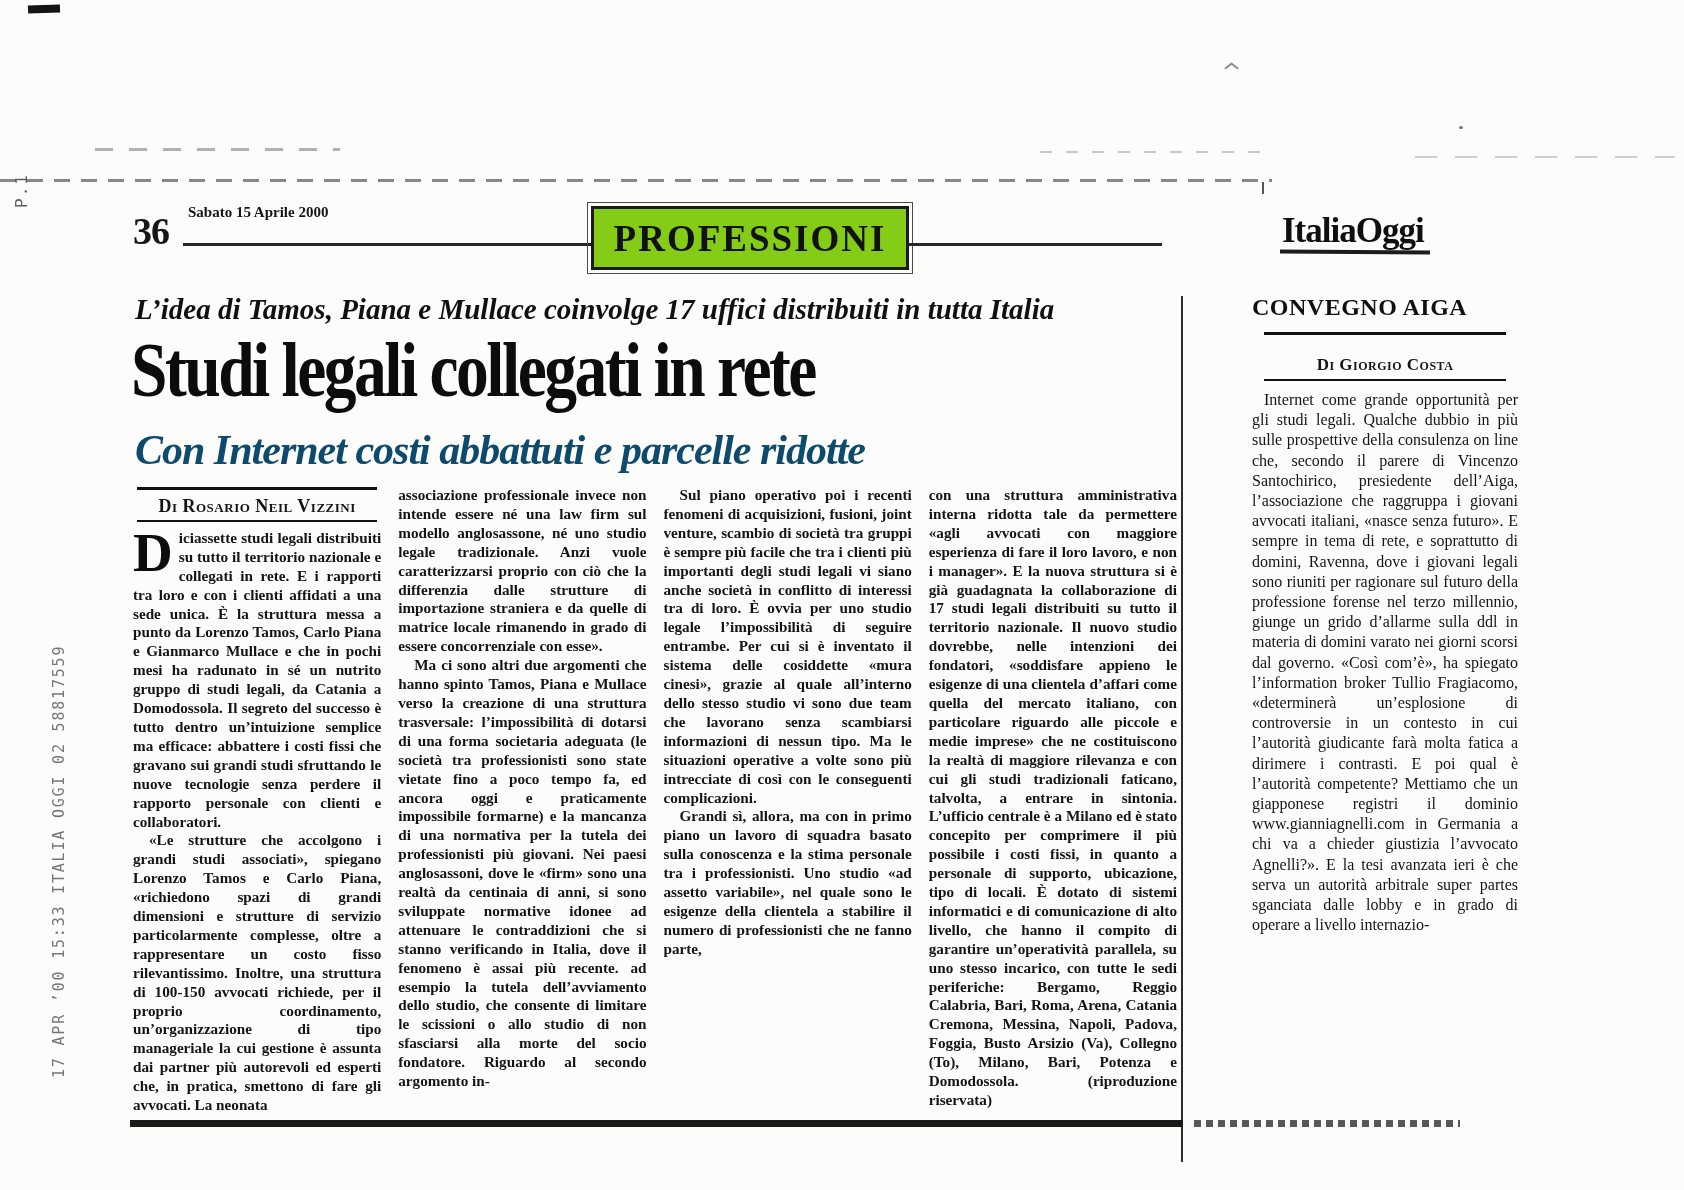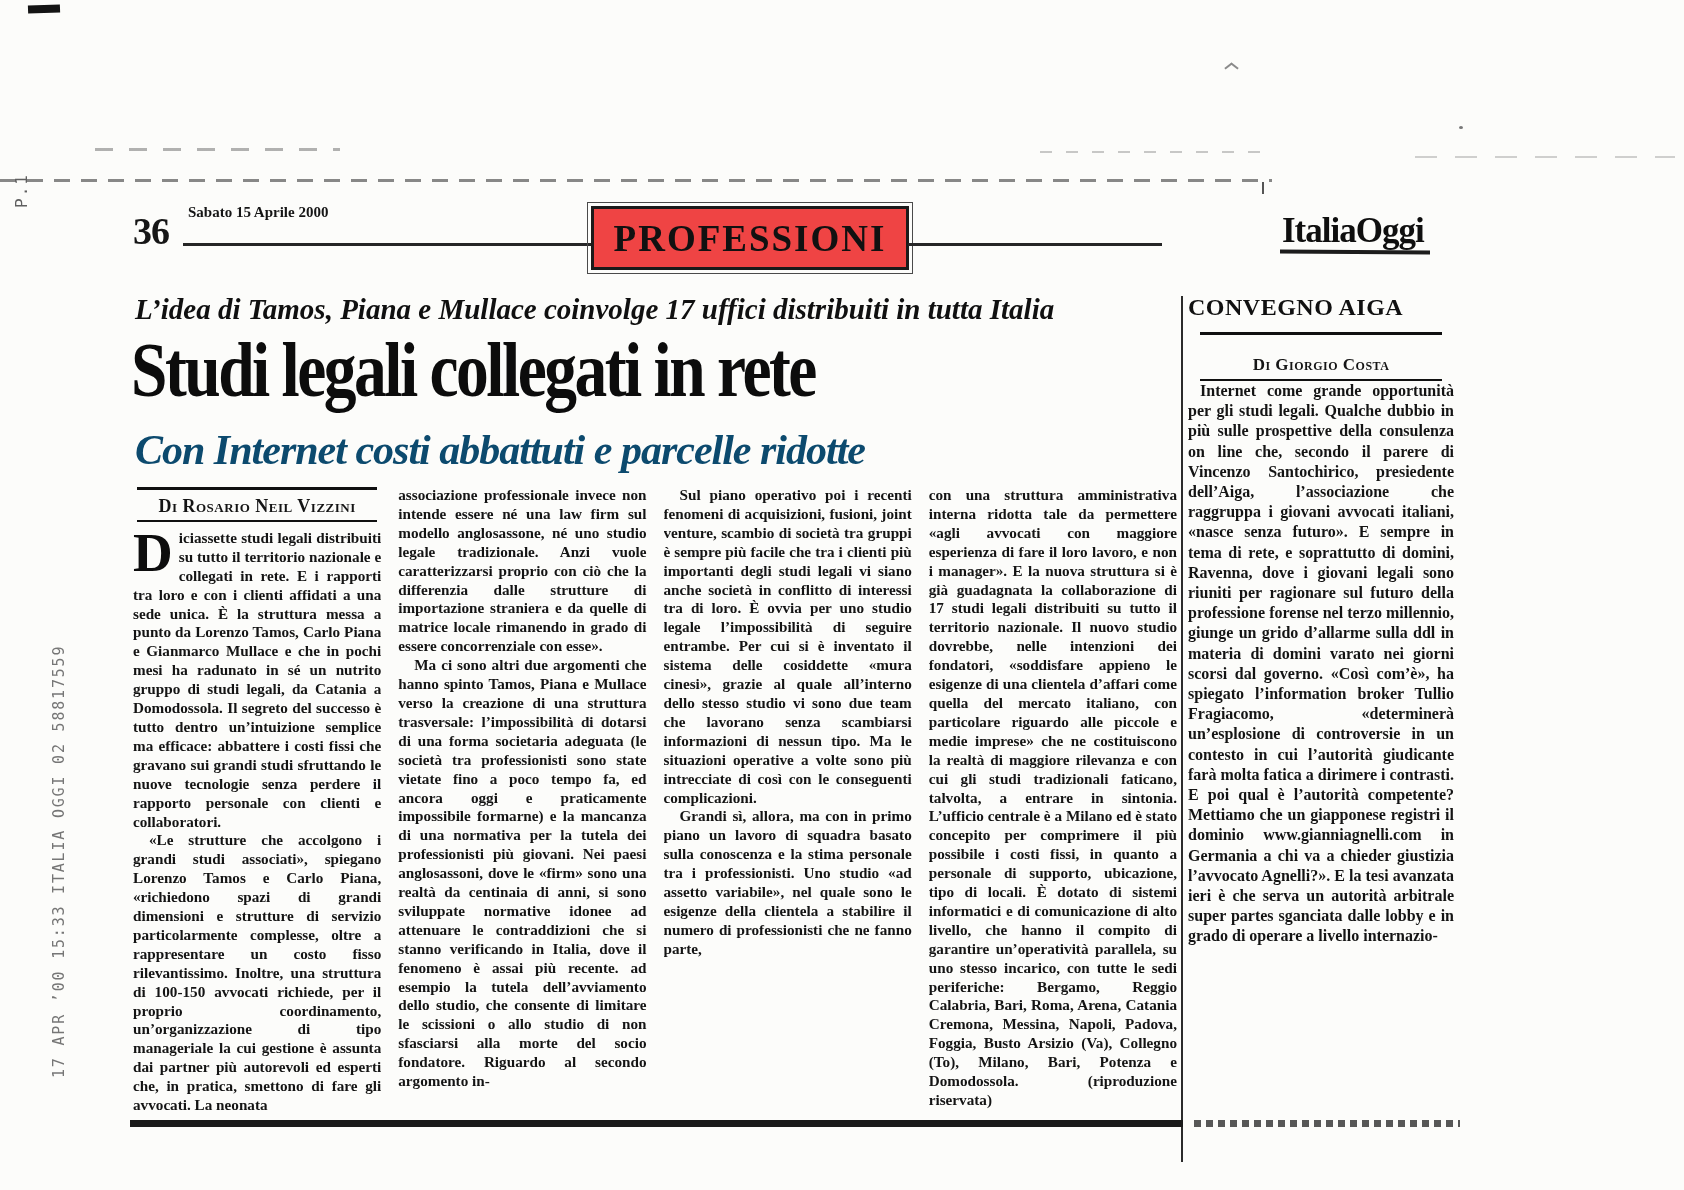--- a/index.html
+++ b/index.html
@@ -40,21 +40,21 @@
 
   
   .page-num{left:133px;top:209px;font-size:38px;font-weight:bold;letter-spacing:-1px;}
   .page-date{left:188px;top:204px;font-size:15px;font-weight:bold;}
   .rule{background:#262626;height:3px;}
   .rule-left{left:183px;top:243px;width:408px;}
   .rule-right{left:908px;top:243px;width:254px;}
   .section-box{
     left:591px;top:206px;width:312px;height:58px;
     border:3px solid #1a1a1a;outline:1px solid #4a4a4a;outline-offset:3px;
-    display:flex;align-items:center;justify-content:center;background:#ef4444;
+    display:flex;align-items:center;justify-content:center;background:#84cc16;
   }
   .section-label{font-size:37px;font-weight:bold;letter-spacing:2px;color:#111;}
   .logo{left:1282px;top:211px;font-size:35px;font-weight:bold;letter-spacing:-1px;color:#0f0f0f;}
   .logo-underline{left:1280px;top:250px;width:150px;height:4px;background:#1c1c1c;transform:rotate(.4deg);}
 
   
   .kicker{left:135px;top:293px;width:1040px;font-size:29px;font-weight:bold;font-style:italic;letter-spacing:0;white-space:nowrap;color:#101010;}
   .headline{
     left:131px;top:327px;font-size:78px;line-height:86px;font-weight:bold;letter-spacing:-3px;
     transform:scaleX(.84);transform-origin:left top;white-space:nowrap;color:#0c0c0c;
@@ -75,31 +75,31 @@
     font-variant:small-caps;font-weight:bold;font-size:18px;letter-spacing:.5px;text-indent:0;
   }
   .dropcap{float:left;font-size:55px;line-height:43px;font-weight:bold;margin:2px 6px 0 0;color:#0d0d0d;}
 
   .bottom-rule{left:130px;top:1120px;width:1053px;height:7px;background:#1a1a1a;}
   .cutoff-strip{left:1194px;top:1120px;width:266px;height:7px;opacity:.8;
     background:repeating-linear-gradient(90deg,#2e2e2e 0 7px,transparent 7px 12px);}
 
   
   .divider{left:1181px;top:296px;width:2px;height:866px;background:#2b2b2b;}
-  .side{left:1188px;top:294px;width:266px;}
+  .side{left:1252px;top:294px;width:266px;}
   .side-kicker{font-size:24px;font-weight:bold;letter-spacing:.5px;color:#101010;}
   .side-title{margin-top:9px;font-size:41px;line-height:46px;font-weight:bold;letter-spacing:-1px;color:#0c0c0c;}
   .side-byline{
     margin:11px 12px 0;padding:20px 0 4px;text-align:center;
     border-top:3px solid #101010;border-bottom:2px solid #101010;
     font-variant:small-caps;font-weight:bold;font-size:17px;letter-spacing:.5px;
   }
   .side-body{
-    height:590px;overflow:hidden;text-align:justify;
-    font-size:16px;line-height:20.2px;font-weight:700;color:#141414;
+    margin-top:9px;height:590px;overflow:hidden;text-align:justify;
+    font-size:16px;line-height:20.2px;font-weight:400;color:#141414;
   }
   .side-body p{margin:0;text-indent:12px;}
 </style>
 </head>
 <body>
 
 <div>
 
   <div class="abs speck-tl"></div>
   <div class="abs art-dash-a"></div>

